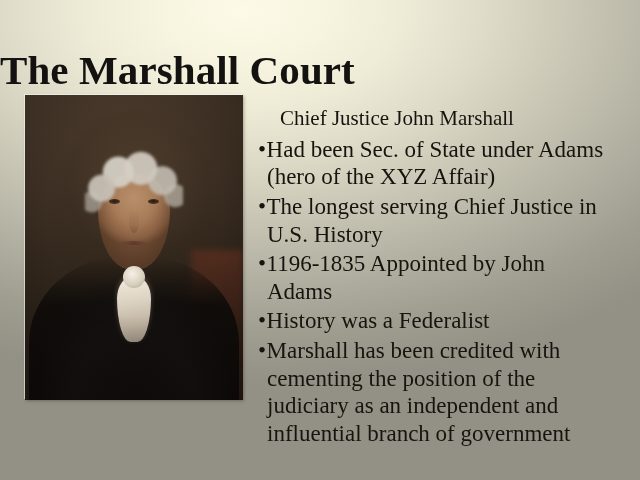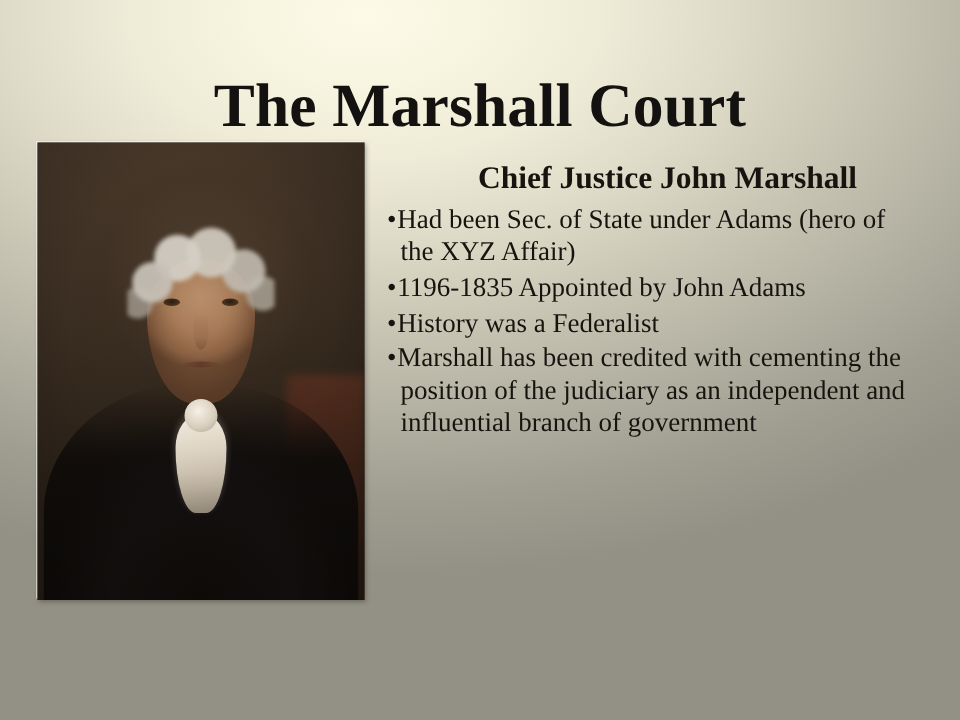--- a/index.html
+++ b/index.html
@@ -26,21 +26,21 @@
         #a09e91 86%,
         #939185 100%);
   }
 
   
   .slide-title {
     position: absolute;
     left: 0;
     top: 22px;
     width: 640px;
-    text-align: center;
+    text-align: left;
     font-size: 41px;
     line-height: 1.05;
     color: #141210;
     letter-spacing: 0.1px;
     white-space: nowrap;
   }
 
   
   .portrait-frame {
     position: absolute;
@@ -161,30 +161,30 @@
   
   .body-col {
     position: absolute;
     left: 258px;
     top: 106px;
     width: 352px;
     color: #17140f;
   }
   .body-heading {
     font-size: 21px;
-    font-weight: bold;
+    font-weight: normal;
     line-height: 1.18;
     margin: 0 0 5px 22px;
-    text-align: center;
+    text-align: left;
     white-space: nowrap;
   }
   .bullet-list { margin: 0; padding: 0; list-style: none; }
   .bullet-item {
     position: relative;
-    font-size: 18px;
+    font-size: 23px;
     line-height: 1.2;
     margin: 0 0 2px 0;
     padding-left: 9px;
     text-indent: -9px;
   }
   .bullet-dot { margin-right: 0.5px; }
 </style>
 </head>
 <body>
 
@@ -206,19 +206,20 @@
       <div class="cravat-knot"></div>
       <div class="portrait-veil"></div>
     </div>
   </div>
 
   <div class="body-col">
     <div class="body-heading">Chief Justice John Marshall</div>
 
     <ul class="bullet-list">
       <li class="bullet-item"><span class="bullet-dot">•</span><span>Had been Sec. of State under Adams (hero of the XYZ Affair)</span></li>
+      <li class="bullet-item"><span class="bullet-dot">•</span><span>The longest serving Chief Justice in U.S. History</span></li>
       <li class="bullet-item"><span class="bullet-dot">•</span><span>1196-1835 Appointed by John Adams</span></li>
       <li class="bullet-item"><span class="bullet-dot">•</span><span>History was a Federalist</span></li>
       <li class="bullet-item"><span class="bullet-dot">•</span><span>Marshall has been credited with cementing the position of the judiciary as an independent and influential branch of government</span></li>
     </ul>
   </div>
 
 </div>
 
 </body></html>

